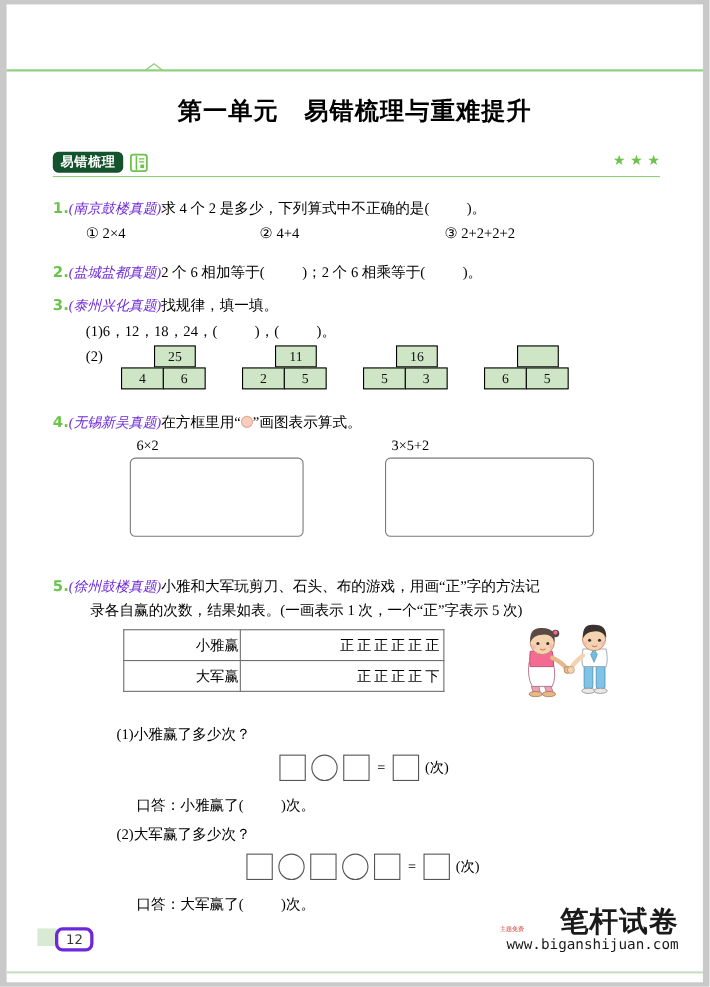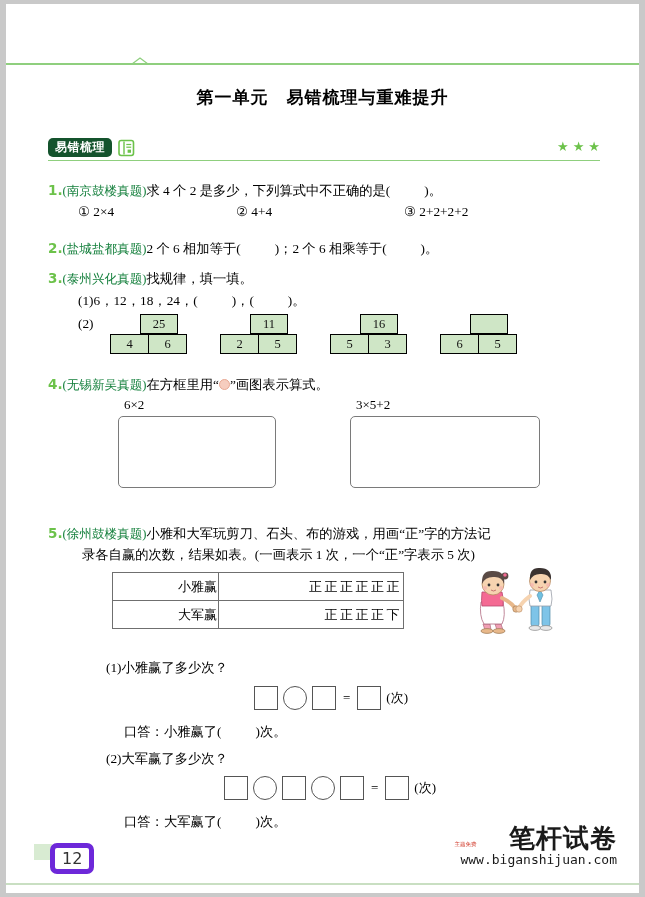--- a/index.html
+++ b/index.html
@@ -30,21 +30,21 @@
 
   .bottom-rule {
     position: absolute; left: 0; bottom: 8px; width: 633px; height: 2px;
     background: #c9dfc2;
   }
 
   h1.unit-title {
     position: absolute; left: 0; top: 82px; width: 633px;
     margin: 0; text-align: center;
     font-family: "DejaVu Sans", sans-serif;
-    font-size: 17px; font-weight: bold; letter-spacing: 1px;
+    font-size: 22px; font-weight: bold; letter-spacing: 1px;
     color: #000;
   }
 
   
   .sec-header { position: absolute; left: 42px; top: 134px; width: 552px; height: 26px; }
   .badge {
     position: absolute; left: 0; top: 0;
     background: #14532d; color: #fff;
     border-radius: 5px;
     padding: 2px 7px 3px 7px;
@@ -59,21 +59,21 @@
     position: absolute; left: 0; top: 22px; width: 552px; height: 1.2px;
     background: #8fcf7e;
   }
 
   
   .q { position: absolute; font-size: 13.3px; color: #000; line-height: 20px; white-space: nowrap; }
   .qnum {
     font-family: "DejaVu Sans", sans-serif;
     color: #6cc24a; font-weight: bold; font-size: 13.5px;
   }
-  .src { color: #15803d; font-size: 12.6px; }
+  .src { color: #6d28d9; font-size: 12.6px; font-style: italic; }
   .opt { position: absolute; font-size: 13.3px; white-space: nowrap; }
   .blank { display: inline-block; width: 34px; }
   .sub { position: absolute; font-size: 13.3px; white-space: nowrap; }
 
   
   .pyr { position: absolute; }
   .cell {
     position: absolute;
     background: #cfe6c6; border: 1px solid #000000;
     font-size: 12.5px; text-align: center;
@@ -115,23 +115,23 @@
   .sq { width: 24px; height: 24px; border: 1px solid #555; background: #fff; }
   .ci { width: 24px; height: 24px; border: 1px solid #555; border-radius: 50%; background: #fff; }
   .eqsign { font-size: 13px; padding: 0 2px; }
   .unit { font-size: 13px; }
 
   
   .pagenum-wrap { position: absolute; left: 28px; bottom: 32px; width: 60px; height: 18px; }
   .pagenum-bg { position: absolute; left: 0; top: 1px; width: 18px; height: 16px; background: #d8ebd2; }
   .pagenum {
     position: absolute; left: 16px; top: 0;
-    border: 5px solid #6d28d9; border-radius: 7px;
+    border: 3px solid #6d28d9; border-radius: 7px;
     padding: 1px 7px; font-family: "DejaVu Sans", sans-serif;
-    font-size: 16px; color: #333; background: #fff;
+    font-size: 12px; color: #333; background: #fff;
   }
   .watermark { position: absolute; right: 22px; bottom: 26px; text-align: right; }
   .wm-cn {
     font-family: "DejaVu Sans", sans-serif;
     font-size: 26px; font-weight: bold; color: #1a1a1a; letter-spacing: 1px;
     line-height: 28px;
   }
   .wm-tag {
     position: absolute; left: -6px; bottom: 19px;
     font-family: "DejaVu Sans", sans-serif; font-size: 5.5px;

